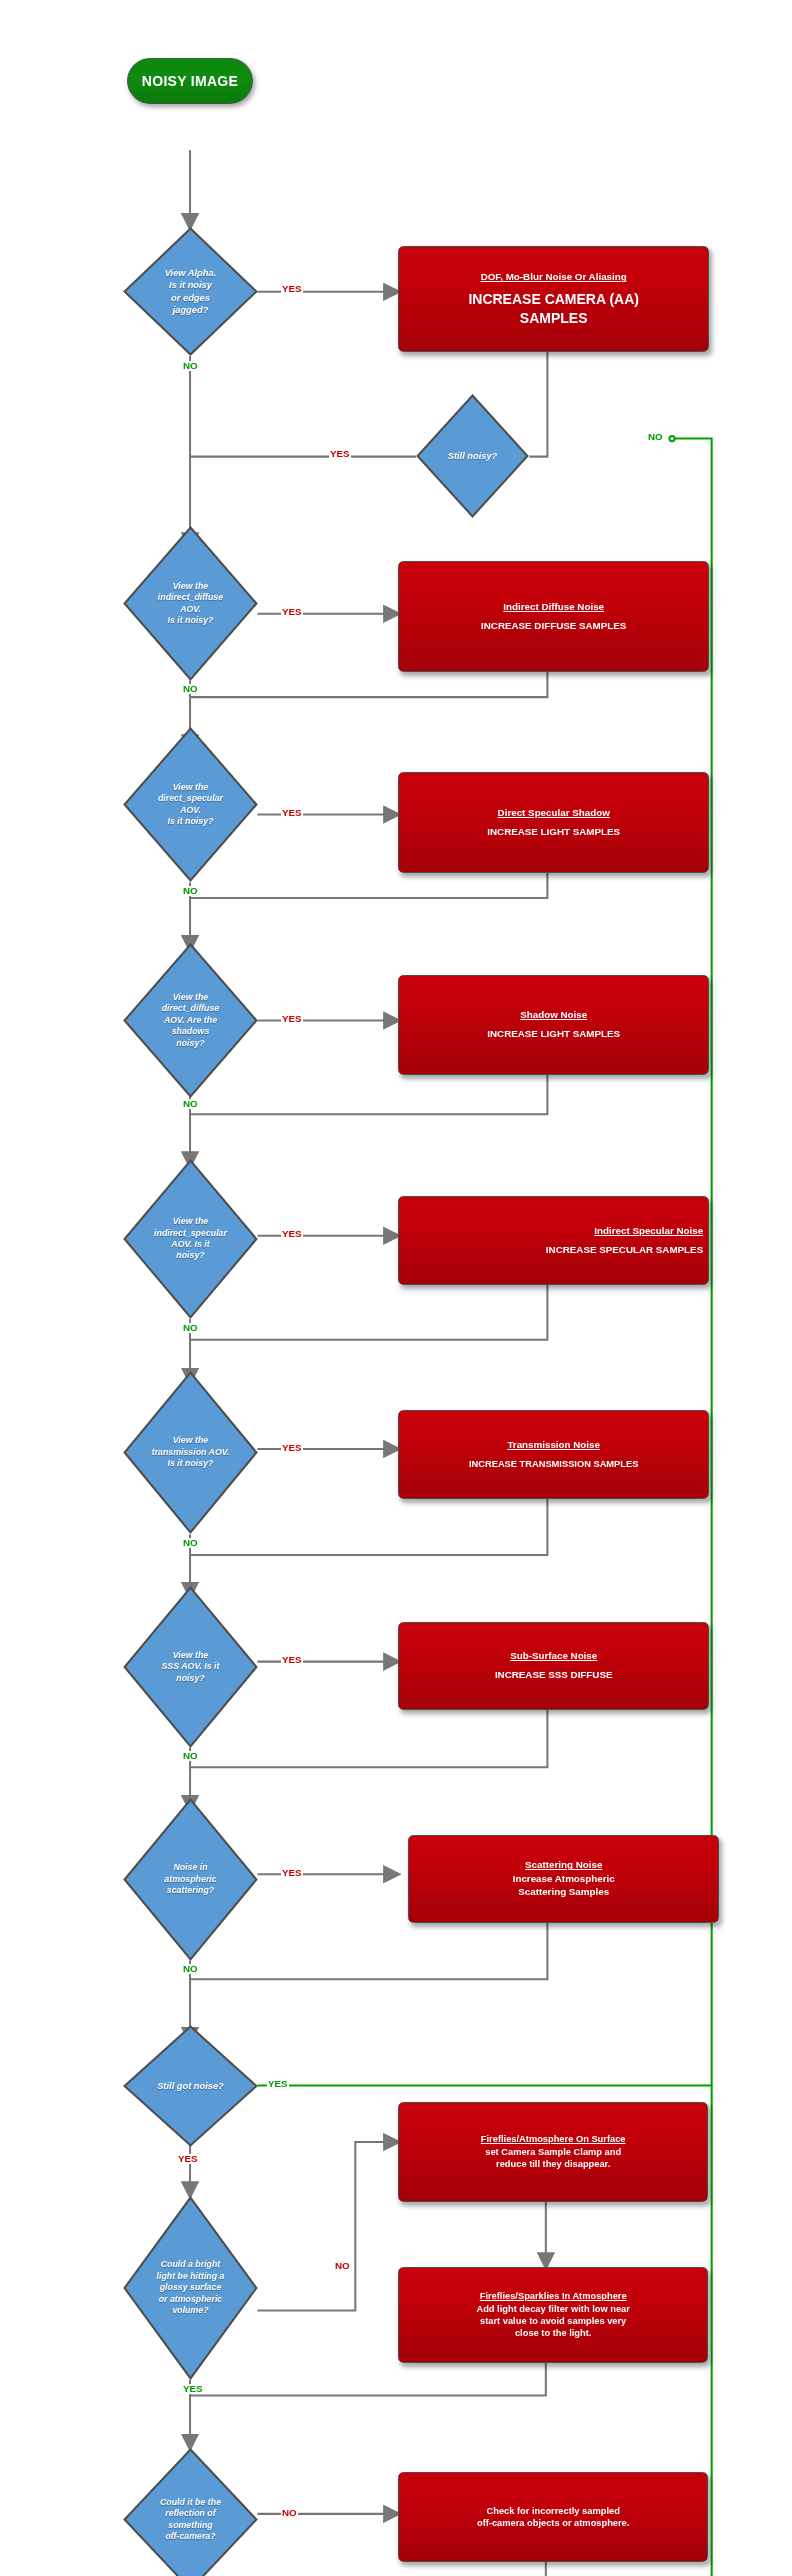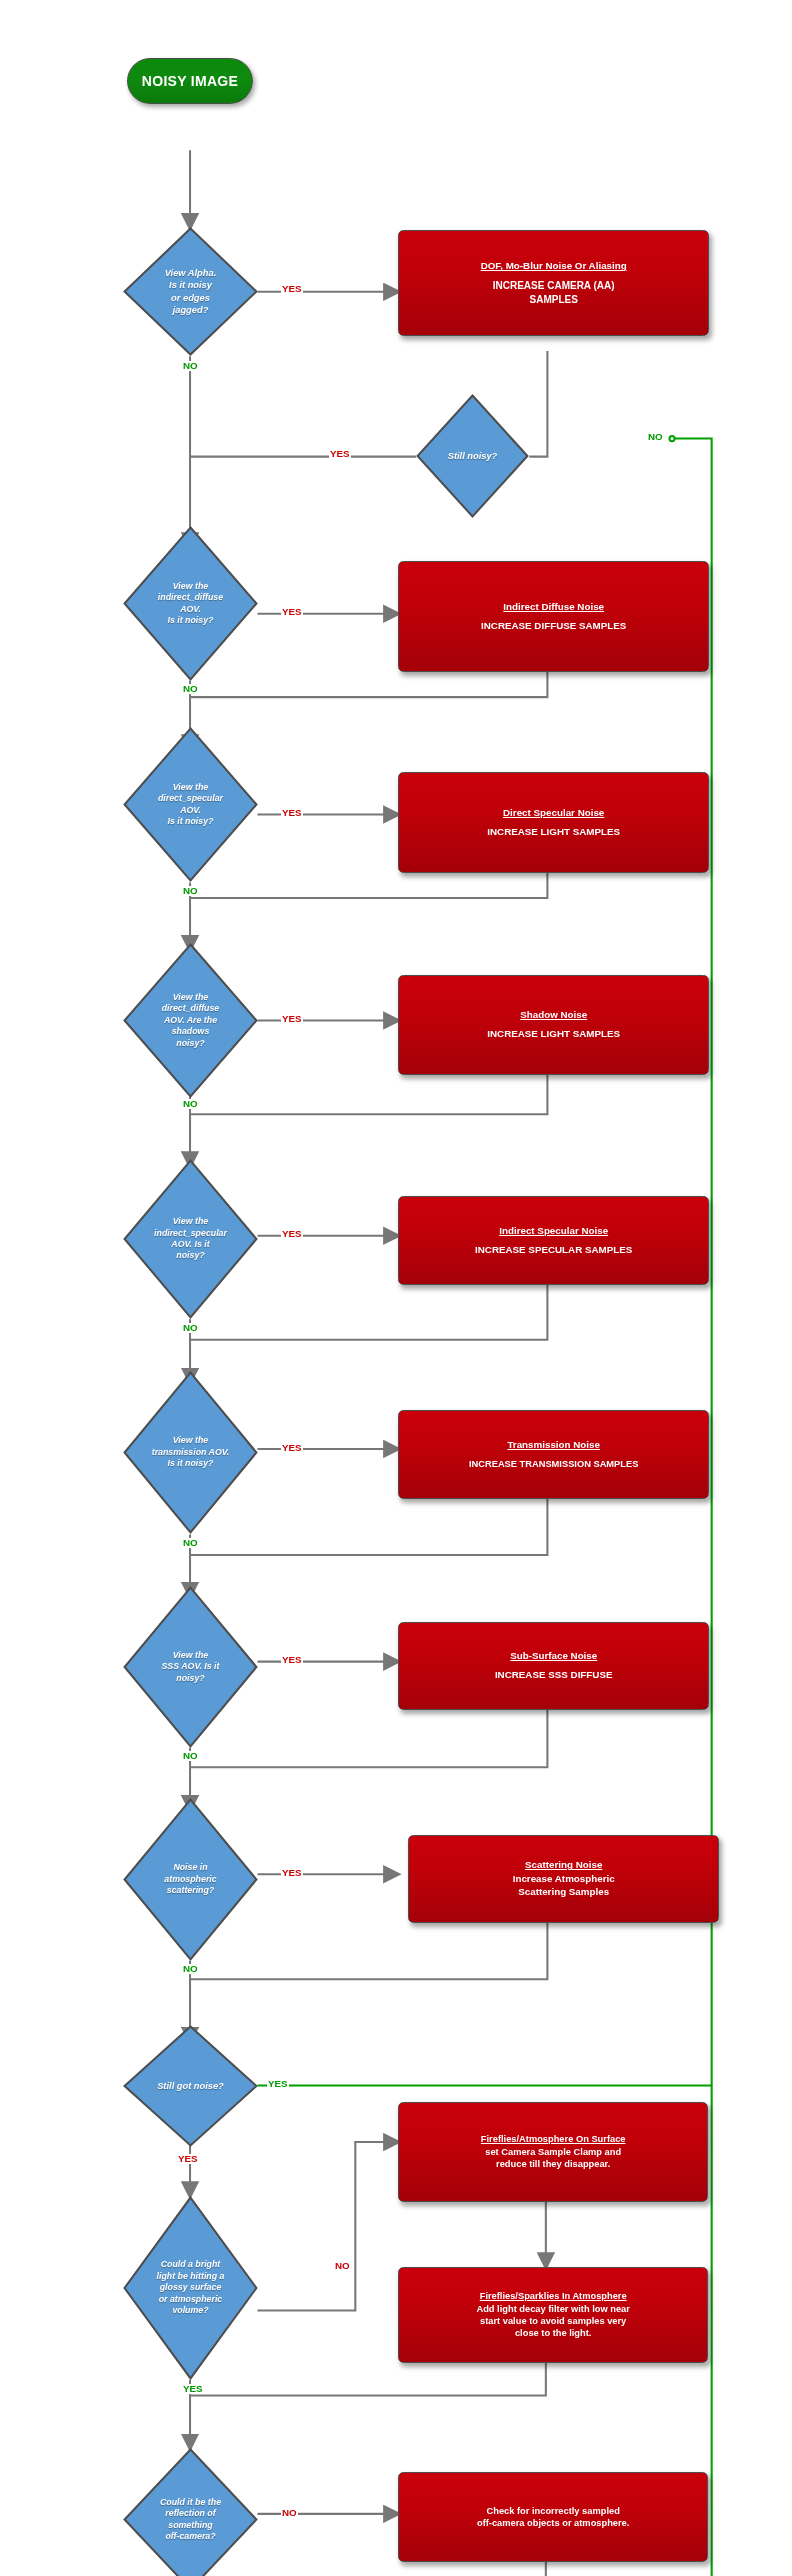--- a/index.html
+++ b/index.html
@@ -167,23 +167,23 @@
 
   <div class="node diamond tall" style="left:123px;top:227px;width:135px;height:129px;">
     <div class="rhombus">
       <svg viewBox="0 0 262 250" preserveAspectRatio="none">
         <polygon points="131,3 259,125 131,247 3,125" fill="#5b9bd5" stroke="#4d4d4d" stroke-width="4"></polygon>
       </svg>
     </div>
     <div class="dlabel" style="font-size:9.3px;">View Alpha.<br>Is it noisy<br>or edges<br>jagged?</div>
   </div>
 
-  <div class="actionbox" style="position:absolute;left:398px;top:230px;width:299px;height:98px;">
+  <div class="actionbox" style="position:absolute;left:398px;top:246px;width:299px;height:98px;">
     <div class="atitle" style="font-size:9.8px;">DOF, Mo-Blur Noise Or Aliasing</div>
-    <div class="abody" style="font-size:10px;">INCREASE CAMERA (AA)<br>SAMPLES</div>
+    <div class="abody" style="font-size:14px;">INCREASE CAMERA (AA)<br>SAMPLES</div>
   </div>
 
   <div class="node diamond" style="left:416px;top:394px;width:113px;height:124px;">
     <div class="rhombus">
       <svg viewBox="0 0 220 240" preserveAspectRatio="none">
         <polygon points="110,3 217,120 110,237 3,120" fill="#5b9bd5" stroke="#4d4d4d" stroke-width="4"></polygon>
       </svg>
     </div>
     <div class="dlabel" style="font-size:9.3px;">Still noisy?</div>
   </div>
@@ -205,21 +205,21 @@
   <div class="node diamond" style="left:123px;top:727px;width:135px;height:155px;">
     <div class="rhombus">
       <svg viewBox="0 0 262 300" preserveAspectRatio="none">
         <polygon points="131,3 259,150 131,297 3,150" fill="#5b9bd5" stroke="#4d4d4d" stroke-width="4"></polygon>
       </svg>
     </div>
     <div class="dlabel" style="font-size:8.8px;">View the<br>direct_specular<br>AOV.<br>Is it noisy?</div>
   </div>
 
   <div class="actionbox" style="position:absolute;left:398px;top:772px;width:299px;height:93px;">
-    <div class="atitle" style="font-size:9.8px;">Direct Specular Noise</div>
+    <div class="atitle" style="font-size:9.8px;">Direct Specular Shadow</div>
     <div class="abody" style="font-size:9.8px;">INCREASE LIGHT SAMPLES</div>
   </div>
 
   <div class="node diamond" style="left:123px;top:943px;width:135px;height:155px;">
     <div class="rhombus">
       <svg viewBox="0 0 262 300" preserveAspectRatio="none">
         <polygon points="131,3 259,150 131,297 3,150" fill="#5b9bd5" stroke="#4d4d4d" stroke-width="4"></polygon>
       </svg>
     </div>
     <div class="dlabel" style="font-size:8.8px;">View the<br>direct_diffuse<br>AOV. Are the<br>shadows<br>noisy?</div>
@@ -232,21 +232,21 @@
 
   <div class="node diamond" style="left:123px;top:1159px;width:135px;height:160px;">
     <div class="rhombus">
       <svg viewBox="0 0 262 310" preserveAspectRatio="none">
         <polygon points="131,3 259,155 131,307 3,155" fill="#5b9bd5" stroke="#4d4d4d" stroke-width="4"></polygon>
       </svg>
     </div>
     <div class="dlabel" style="font-size:8.8px;">View the<br>indirect_specular<br>AOV. Is it<br>noisy?</div>
   </div>
 
-  <div class="actionbox" style="position:absolute;left:398px;top:1196px;width:299px;height:81px;">
+  <div class="actionbox" style="position:absolute;left:398px;top:1196px;width:299px;height:81px;align-items:flex-end;">
     <div class="atitle" style="font-size:9.8px;">Indirect Specular Noise</div>
     <div class="abody" style="font-size:9.8px;">INCREASE SPECULAR SAMPLES</div>
   </div>
 
   <div class="node diamond" style="left:123px;top:1371px;width:135px;height:163px;">
     <div class="rhombus">
       <svg viewBox="0 0 262 316" preserveAspectRatio="none">
         <polygon points="131,3 259,158 131,313 3,158" fill="#5b9bd5" stroke="#4d4d4d" stroke-width="4"></polygon>
       </svg>
     </div>

